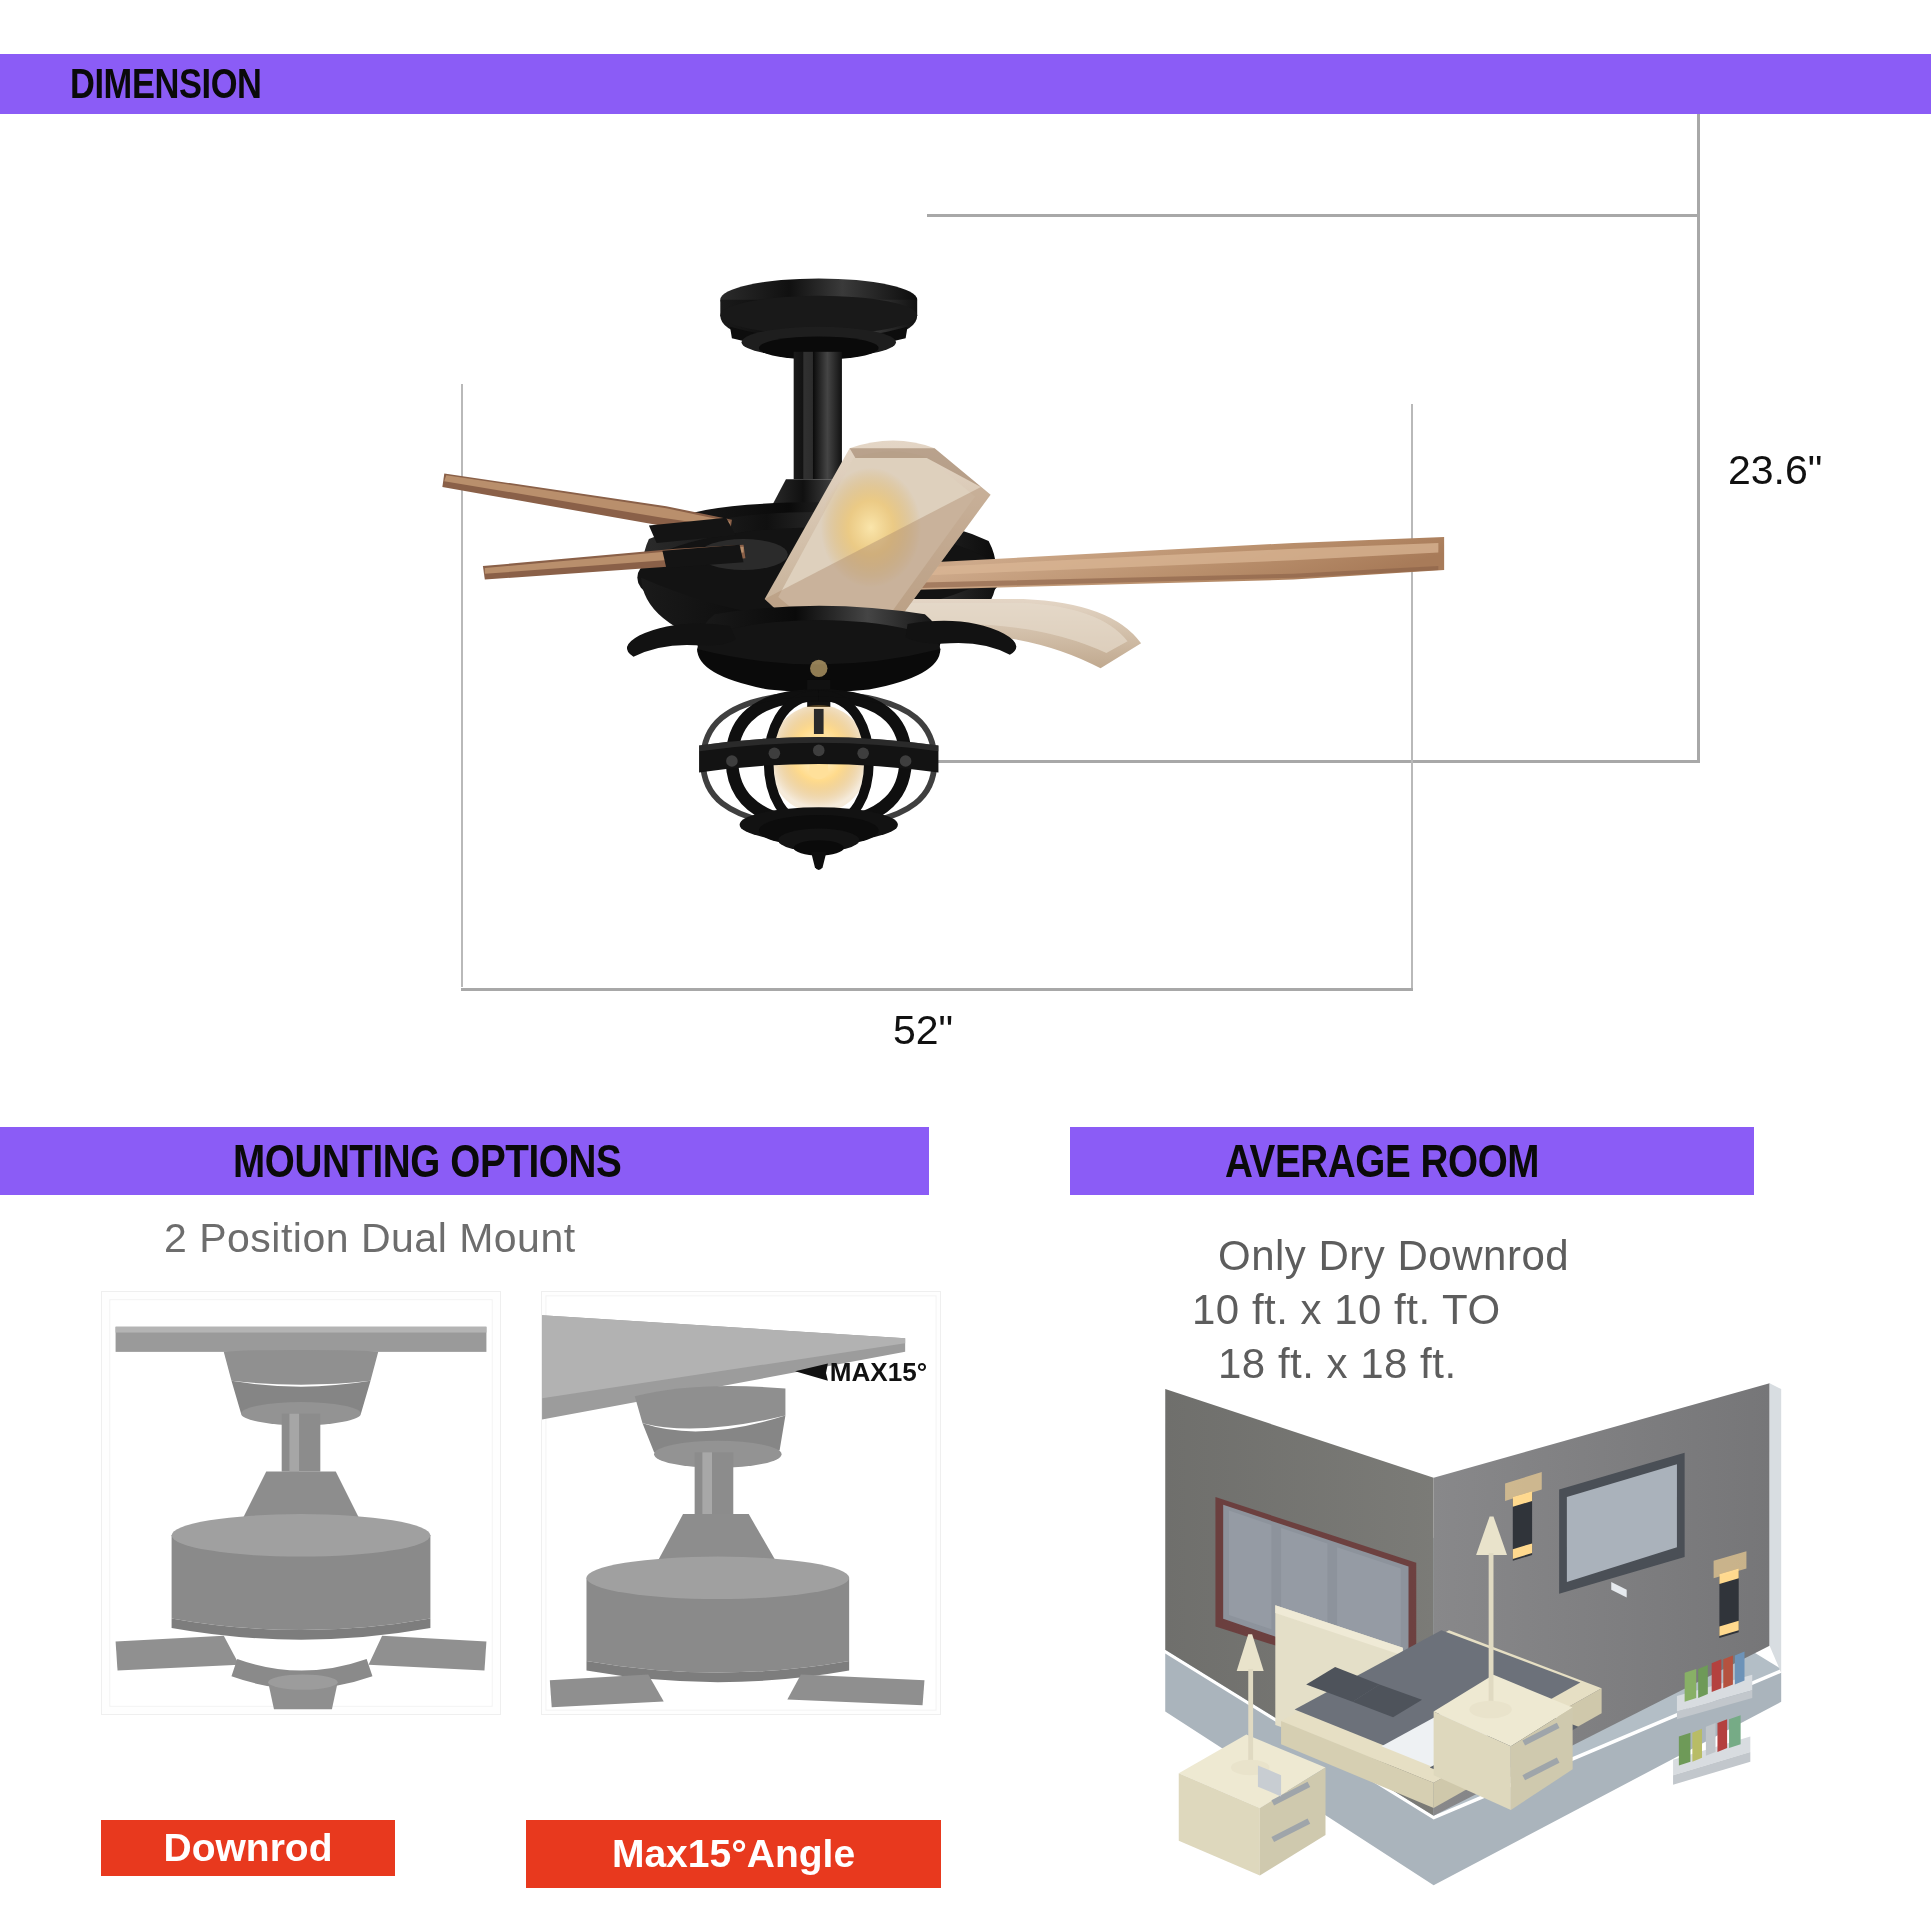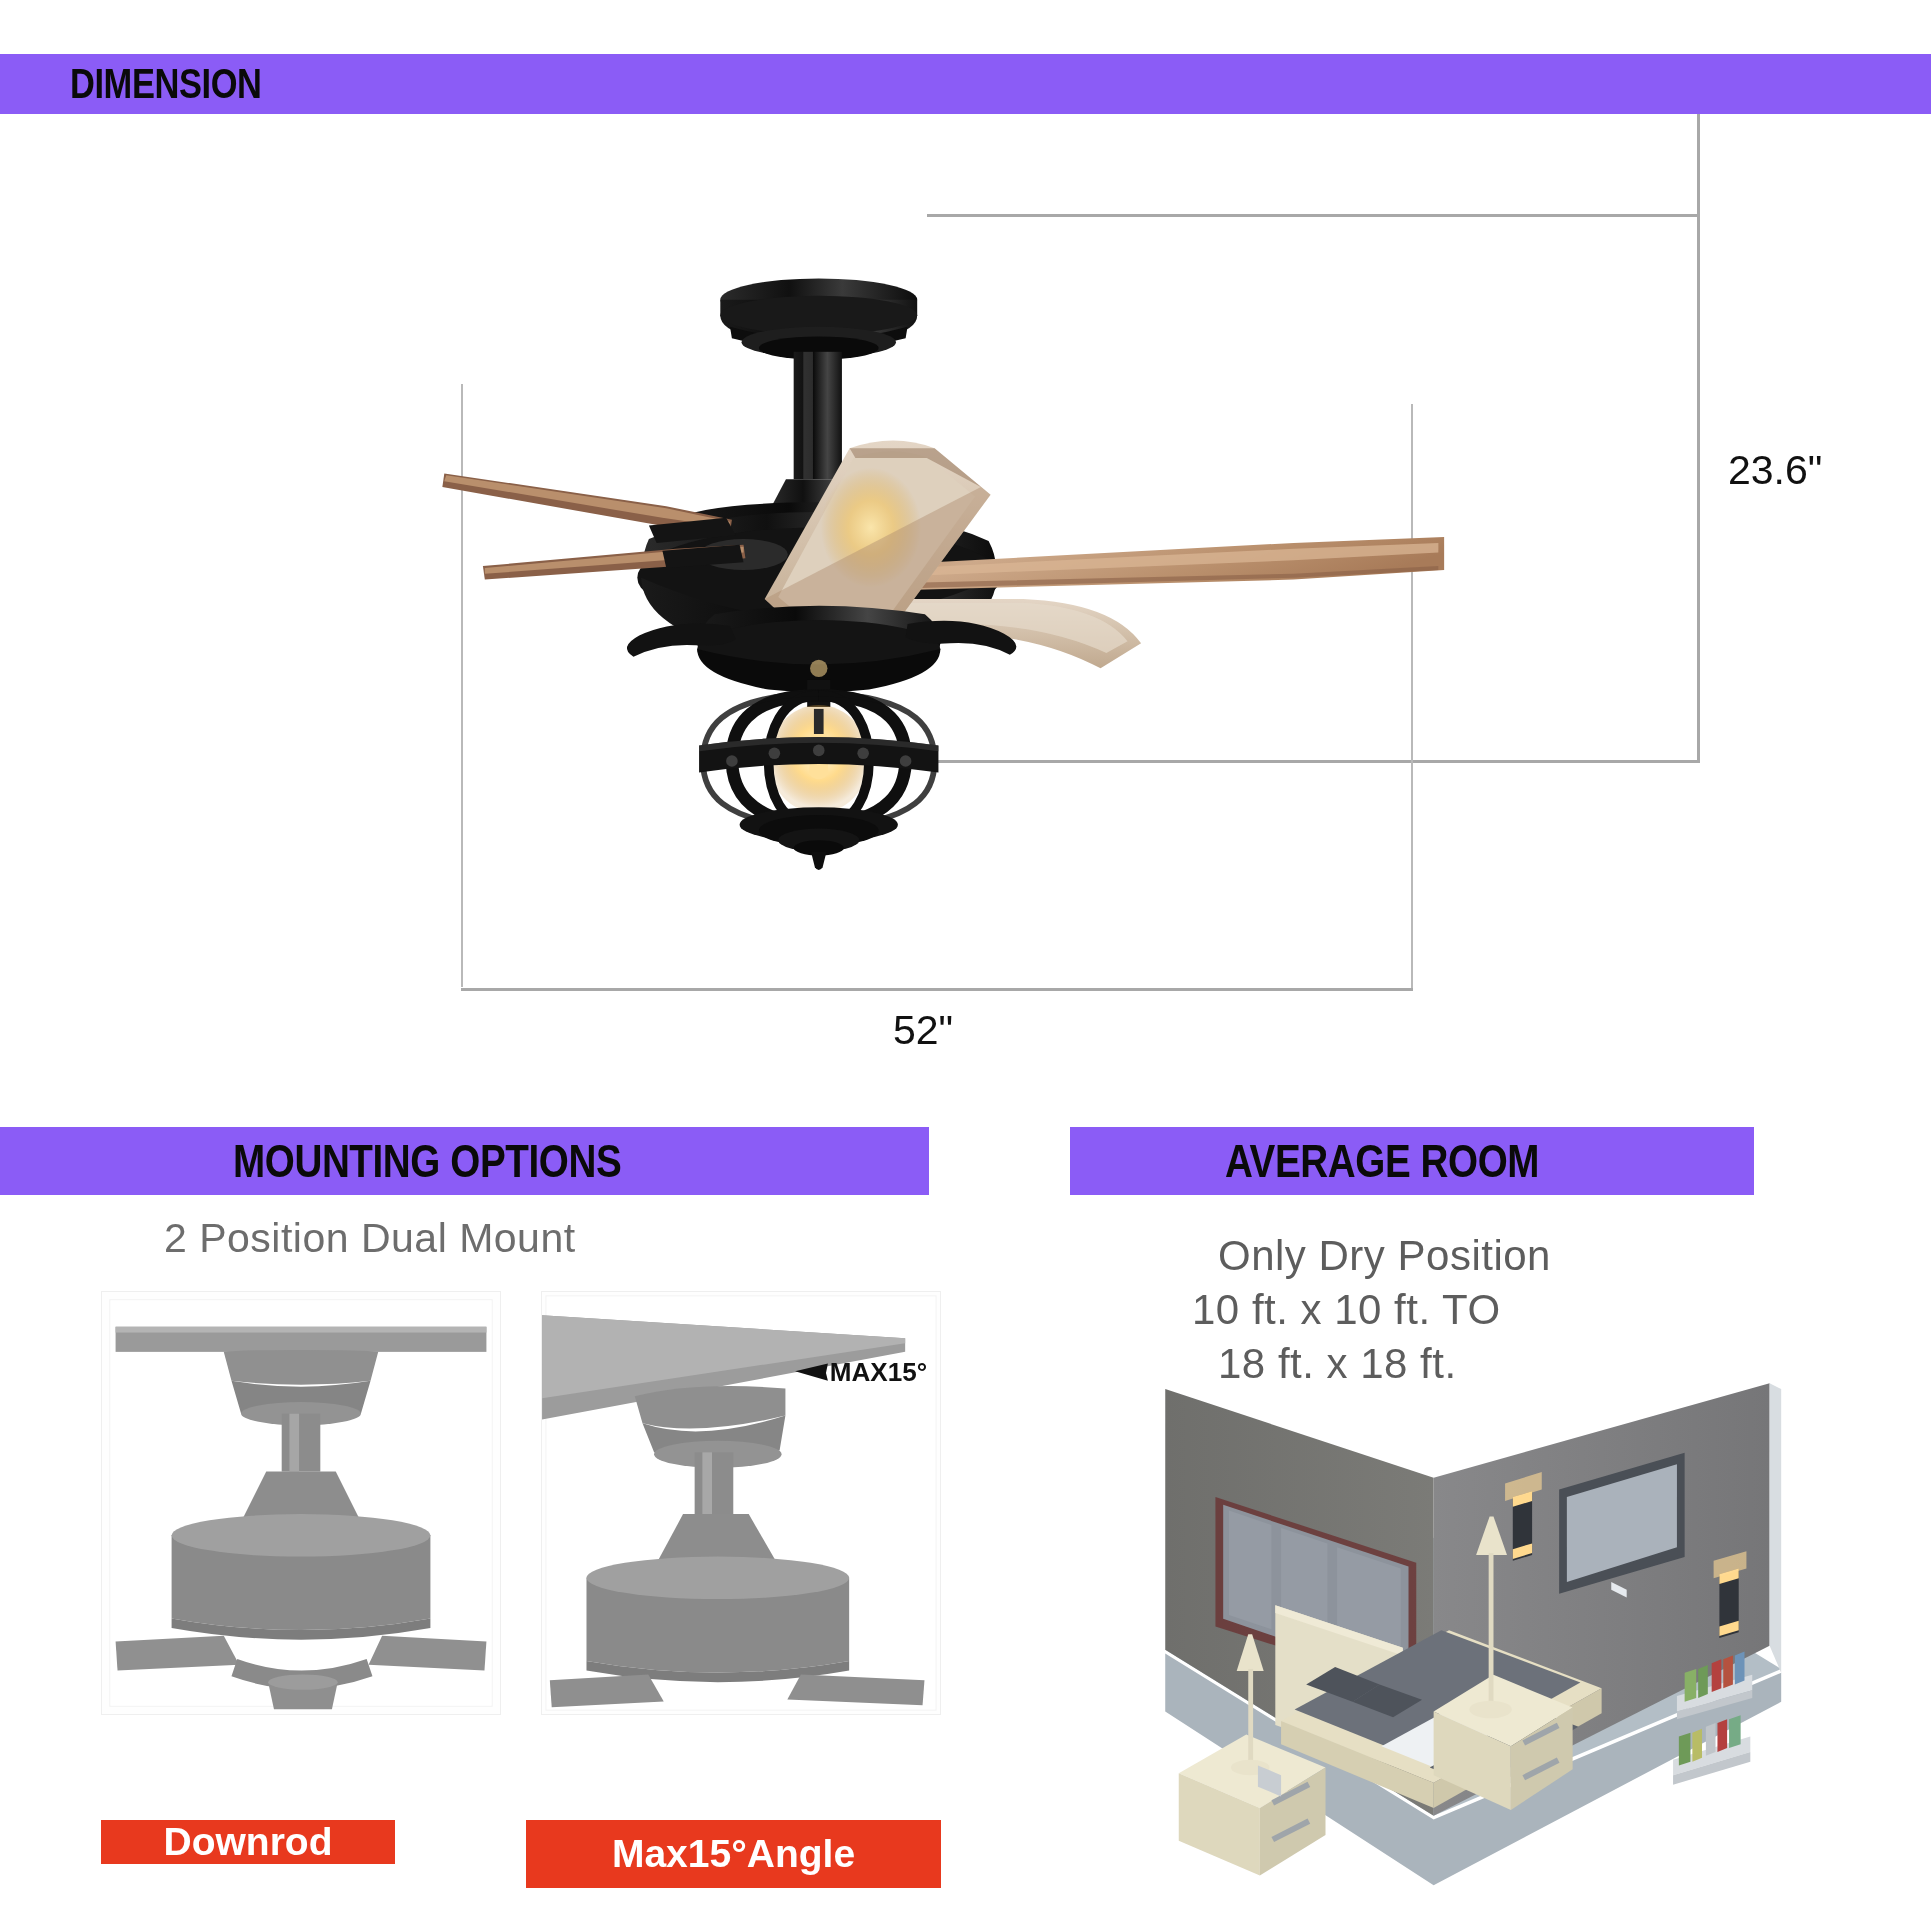--- a/index.html
+++ b/index.html
@@ -324,28 +324,28 @@
 
     <path d="M46,296 Q182,276 318,296 L318,382 Q182,406 46,382 Z" fill="#8a8a8a"></path>
     <ellipse cx="182" cy="296" rx="136" ry="22" fill="#a0a0a0"></ellipse>
     <path d="M46,382 Q182,406 318,382 L318,392 Q182,416 46,392 Z" fill="#7d7d7d"></path>
 
     <path d="M8,402 L110,396 L126,424 L10,430 Z" fill="#8f8f8f"></path>
     <path d="M268,396 L396,402 L394,428 L254,422 Z" fill="#8f8f8f"></path>
   </svg>
 </div>
 
-<div class="mbtn" style="left:101px;top:1820px;width:294px;height:44px;">Downrod</div>
+<div class="mbtn" style="left:101px;top:1820px;width:294px;height:56px;">Downrod</div>
 <div class="mbtn" style="left:526px;top:1820px;width:415px;height:68px;">Max15°Angle</div>
 
 <div class="band" id="band-room">
   <span class="band-title">AVERAGE ROOM</span>
 </div>
 
-<div class="room-line" style="left:1218px;top:1232px;">Only Dry Position</div>
+<div class="room-line" style="left:1218px;top:1232px;">Only Dry Downrod</div>
 <div class="room-line" style="left:1192px;top:1286px;">10 ft. x 10 ft. TO</div>
 <div class="room-line" style="left:1218px;top:1340px;text-align:right;">18 ft. x 18 ft.</div>
 
 <svg id="room-img" viewBox="0 0 810 560">
   <defs>
     <linearGradient id="wallL" x1="0" y1="0" x2="1" y2="0">
       <stop offset="0" stop-color="#6f6f6c"></stop>
         <stop offset="1" stop-color="#7b7b77"></stop>
     </linearGradient>
     <linearGradient id="wallR" x1="0" y1="0" x2="1" y2="0">

